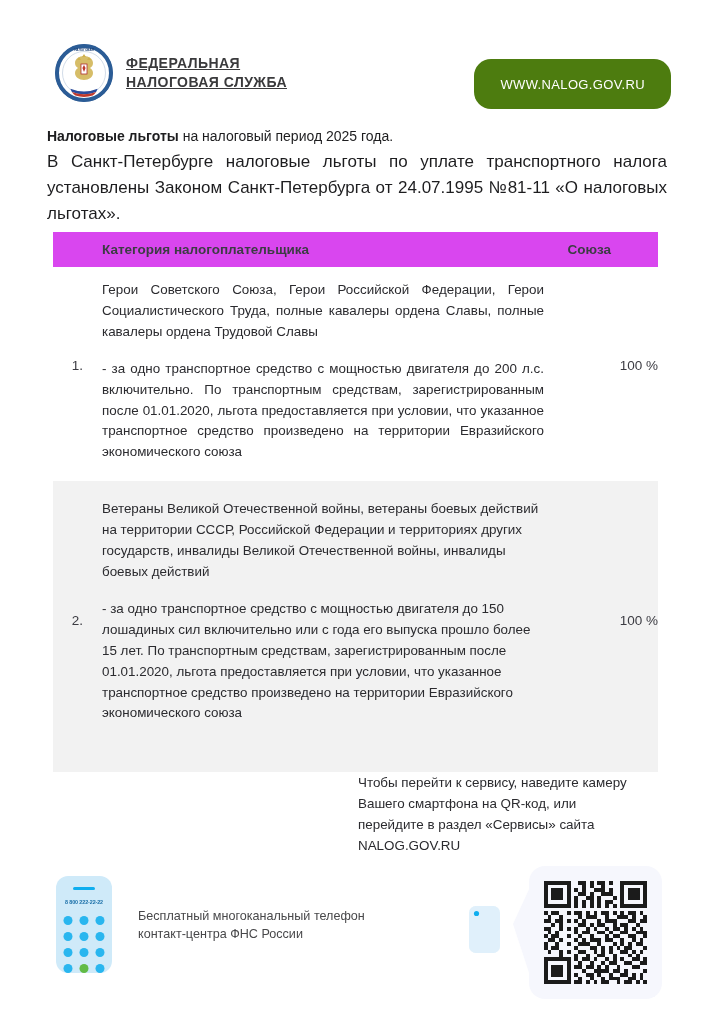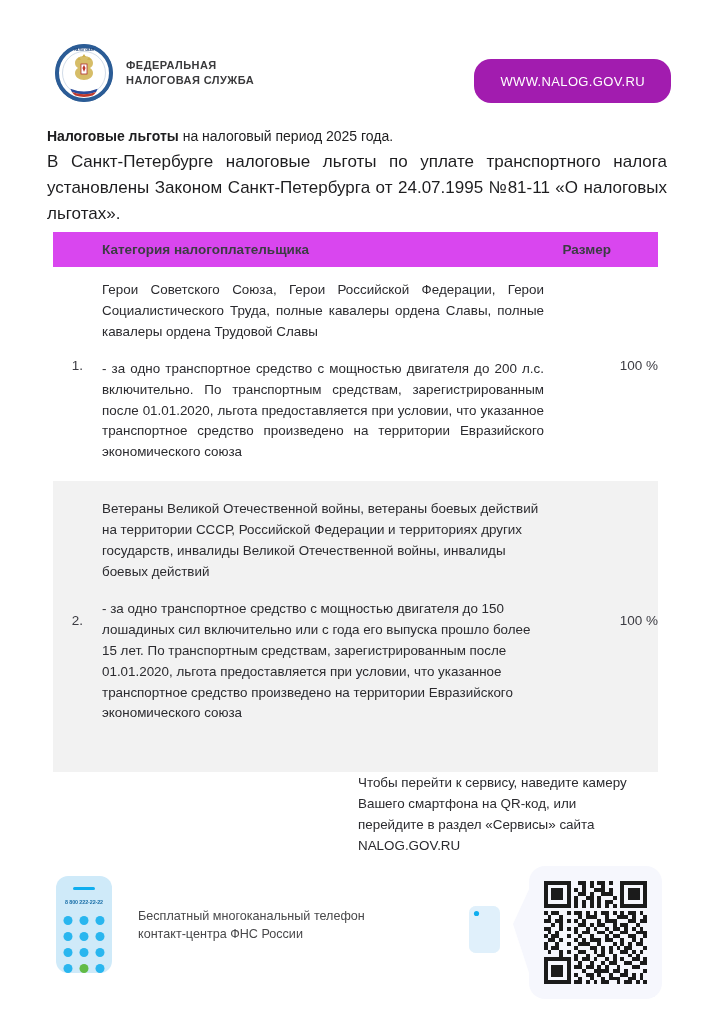--- a/index.html
+++ b/index.html
@@ -28,35 +28,36 @@
     left: 55px; top: 44px;
     display: flex;
     align-items: center;
     gap: 13px;
   }
   .emblem {
     width: 58px; height: 58px;
     flex: 0 0 58px;
   }
   .brand-text {
-    font-size: 11px;
+    font-size: 14px;
     font-weight: bold;
     line-height: 1.36;
     letter-spacing: 0.45px;
     color: #3a3a3c;
     text-transform: uppercase;
     white-space: pre-line;
+    text-decoration: underline;
   }
   .site-button {
     position: absolute;
     right: 38px; top: 59px;
-    height: 44px;
+    height: 50px;
     padding: 0 26px;
     border-radius: 17px;
-    background: #a21caf;
+    background: #4d7c0f;
     color: #ffffff;
     font-size: 13px;
     font-weight: normal;
     letter-spacing: 0.35px;
     display: flex;
     align-items: center;
     justify-content: center;
     border: none;
     cursor: pointer;
     box-sizing: border-box;
@@ -281,21 +282,21 @@
   <p class="intro-title">
     <b>Налоговые льготы</b><span> на налоговый период 2025 года.</span>
   </p>
   <p class="intro-body">В Санкт-Петербурге налоговые льготы по уплате транспортного налога установлены Законом Санкт-Петербурга от 24.07.1995 №81-11 «О налоговых льготах».</p>
 </div>
 
 <div class="table">
 
   <div class="t-head">
     <span class="th-cat">Категория налогоплательщика</span>
-    <span class="th-size">Размер</span>
+    <span class="th-size">Союза</span>
   </div>
 
   <div class="t-row white row1">
     <div class="c-num">1.</div>
     <div class="c-body">
       <p class="cell-p justified">Герои Советского Союза, Герои Российской Федерации, Герои Социалистического Труда, полные кавалеры ордена Славы, полные кавалеры ордена Трудовой Славы</p>
       <p class="cell-p justified">- за одно транспортное средство с мощностью двигателя до 200 л.с. включительно. По транспортным средствам, зарегистрированным после 01.01.2020, льгота предоставляется при условии, что указанное транспортное средство произведено на территории Евразийского экономического союза</p>
     </div>
     <div class="c-size">100 %</div>
   </div>

